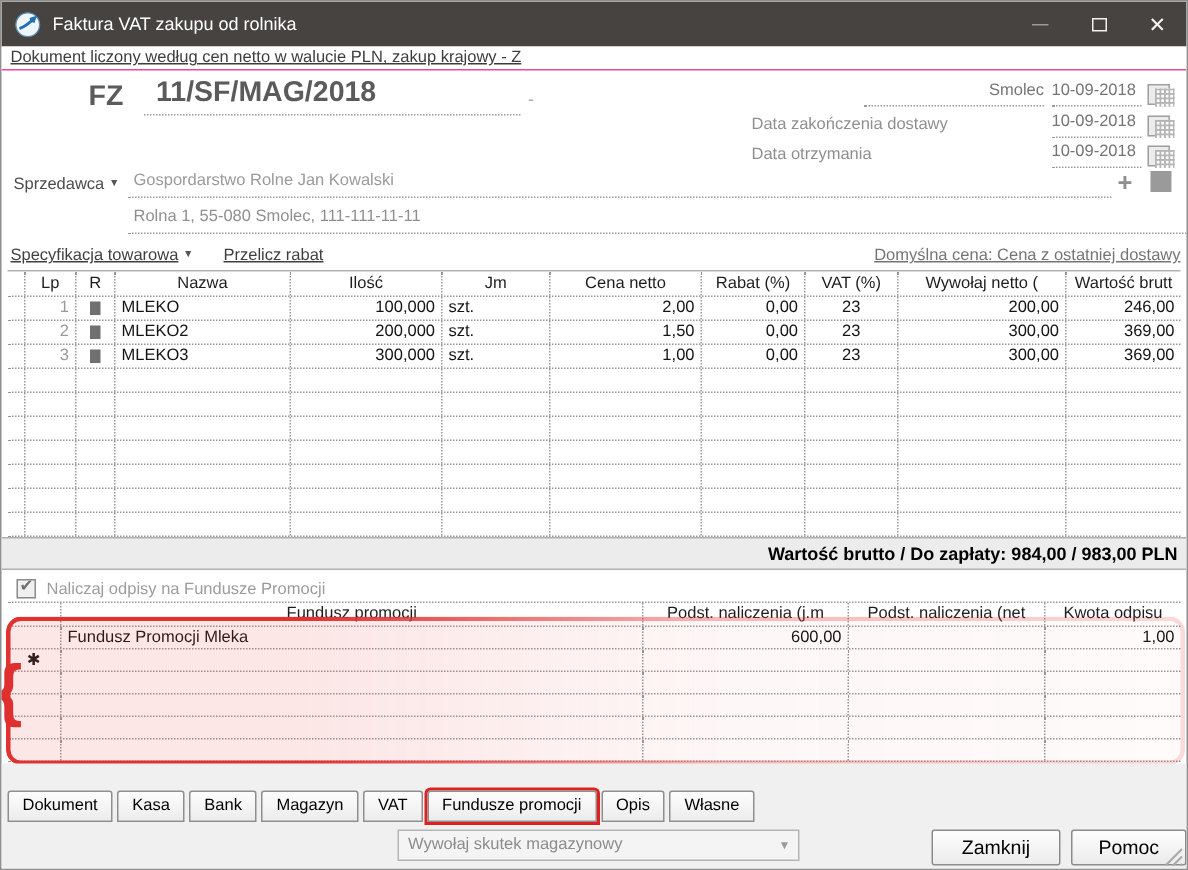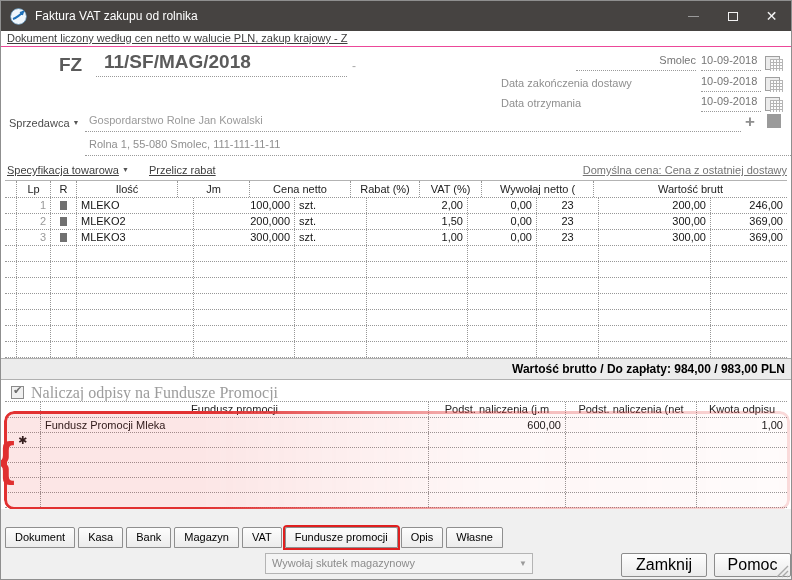--- a/index.html
+++ b/index.html
@@ -58,21 +58,21 @@
   .items-grid .c6{width:101px}.items-grid .c7{width:69px}.items-grid .c8{width:62px}
   .items-grid .c9{width:112px}.items-grid .c10{flex:1;border-right:none;}
   .items-grid .ghead{height:17px;}
   .items-grid .ghead .gcell{line-height:16px;}
 
   .summary{position:absolute;left:0;top:357px;width:100%;height:22px;background:#ececec;border-top:1px solid #b0b0b0;border-bottom:1px solid #b0b0b0;font-size:12px;font-weight:bold;color:#000;text-align:right;line-height:20px;padding-right:6px;}
 
   .chkrow{position:absolute;left:10px;top:384px;height:15px;display:flex;align-items:center;}
   .chkbox{width:13px;height:13px;border:1px solid #8b8b8b;background:#f0f0f0;position:relative;}
   .chkbox .mark{position:absolute;left:1px;top:-3px;font-size:11px;color:#6f6f6f;}
-  .chklabel{margin-left:7px;font-size:16px;color:#9c9c9c;font-family:Liberation Serif, serif;}
+  .chklabel{margin-left:7px;font-size:11px;color:#9c9c9c;}
 
   .funds-grid{top:400px;border-top:1px dotted #979797;}
   .funds-grid .f0{width:36px}.funds-grid .f1{flex:1}.funds-grid .f2{width:137px}
   .funds-grid .f3{width:131px}.funds-grid .f4{width:90px;border-right:none;}
   .funds-grid .grow{height:15px;}
   .funds-grid .ghead{height:16px;}
   .star{font-size:11px;color:#1a1a1a;text-align:center;}
 
   
   .red-box{position:absolute;left:3px;top:410px;width:786px;height:99px;border:3px solid #e23131;border-radius:10px;background:rgba(230,60,60,0.13);pointer-events:none;
@@ -81,21 +81,21 @@
   .red-brace{position:absolute;left:-4px;top:434px;font-size:46px;line-height:48px;color:#e02f2f;font-weight:bold;pointer-events:none;}
   .tab-hl{box-shadow:0 0 0 2px #e01f1f;}
 
   
   .bottom{position:absolute;left:0;top:508px;width:100%;height:78px;background:#f0f0f0;padding-left:21px;}
   .tabs{position:absolute;left:4px;top:18px;display:flex;}
   .tab{height:21px;line-height:19px;padding:0 9px;margin-right:3px;font-size:11px;color:#000;background:linear-gradient(#fdfdfd,#ececec);border:1px solid #8f8f8f;border-radius:2px 2px 0 0;white-space:nowrap;}
   .footer-ctrls{position:absolute;left:0;top:42px;width:100%;height:29px;}
   .dropdown{position:absolute;left:264px;top:2px;width:268px;height:21px;border:1px solid #b4b4b4;background:#f4f4f4;color:#8c8c8c;font-size:11px;line-height:19px;padding-left:6px;}
   .dropdown .dd-arrow{position:absolute;right:5px;top:0;height:100%;display:flex;align-items:center;font-size:8px;color:#9a9a9a;}
-  .btn{position:absolute;top:2px;height:24px;border:1px solid #8c8c8c;background:linear-gradient(#fefefe,#ebebeb);font-size:16px;color:#000;text-align:center;line-height:22px;border-radius:2px;}
+  .btn{position:absolute;top:2px;height:24px;border:1px solid #8c8c8c;background:linear-gradient(#fefefe,#ebebeb);font-size:13px;color:#000;text-align:center;line-height:22px;border-radius:2px;}
   .btn-close{left:620px;width:86px;}
   .btn-help{left:713px;width:77px;}
   .grip{position:absolute;right:2px;bottom:2px;width:13px;height:13px;}
 </style>
 </head>
 <body>
 
 <div class="window">
 
   <div class="titlebar">
@@ -154,20 +154,21 @@
     <span class="lnk-spec"><span class="lnk">Specyfikacja towarowa</span> <span class="caret">▼</span></span>
     <span class="lnk-rabat lnk">Przelicz rabat</span>
     <span class="lnk-price">Domyślna cena: Cena z ostatniej dostawy</span>
   </div>
 
   <div class="grid items-grid">
     <div class="grow ghead">
       <div class="gcell c0"></div>
       <div class="gcell c1">Lp</div>
       <div class="gcell c2">R</div>
+      <div class="gcell c3">Nazwa</div>
       <div class="gcell c4">Ilość</div>
       <div class="gcell c5">Jm</div>
       <div class="gcell c6">Cena netto</div>
       <div class="gcell c7">Rabat (%)</div>
       <div class="gcell c8">VAT (%)</div>
       <div class="gcell c9">Wywołaj netto (</div>
       <div class="gcell c10">Wartość brutt</div>
     </div>
     <div id="items-body">
         <div class="grow">

